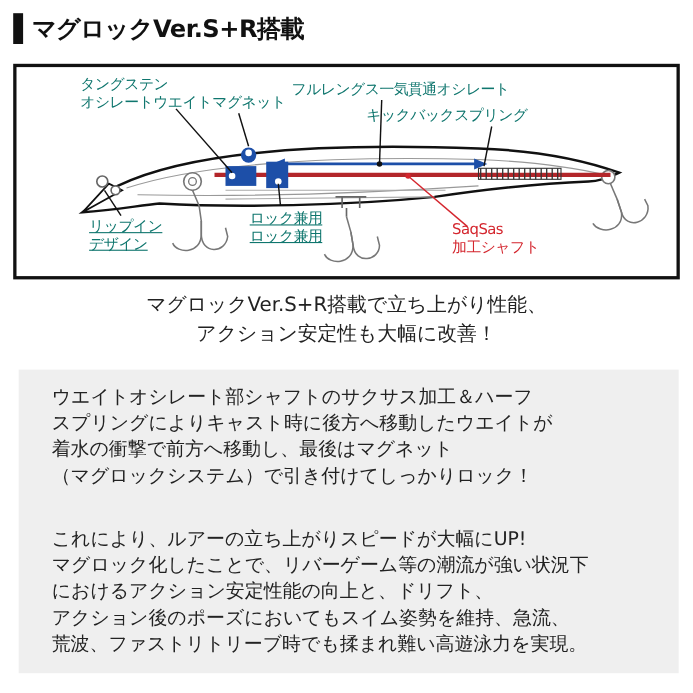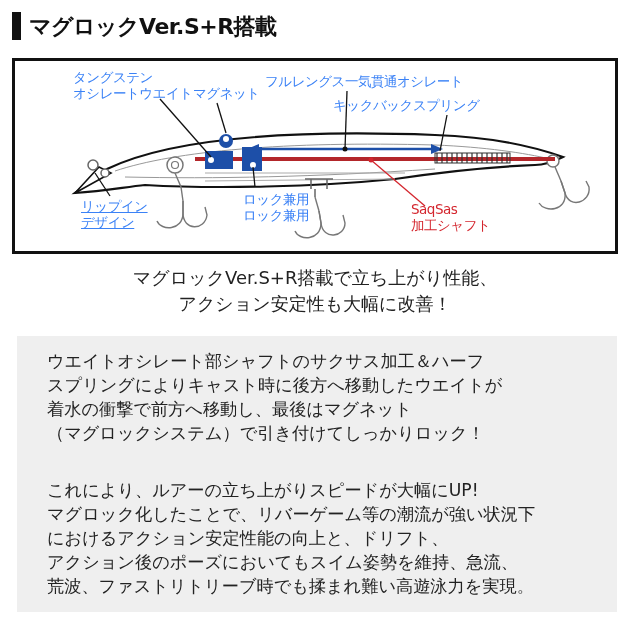--- a/index.html
+++ b/index.html
@@ -9,21 +9,21 @@
   }
   .header { position: absolute; left: 12px; top: 12px; height: 30px; display: flex; }
   .header-bar { width: 9px; height: 28px; background: #111; margin-right: 8px; }
   .header-title { font-size: 22px; font-weight: bold; letter-spacing: -0.5px; color: #111; }
 
   .diagram-box {
     position: absolute; left: 12px; top: 58px; width: 600px; height: 190px;
     border: 3px solid #111; background: #fff;
   }
   .diagram-box svg { position: absolute; left: 0; top: 0; }
-  .lbl { position: absolute; font-size: 13.5px; line-height: 16px; color: #3b82f6; white-space: nowrap; letter-spacing: -0.5px; }
+  .lbl { position: absolute; font-size: 13.5px; line-height: 16px; color: #0f766e; white-space: nowrap; letter-spacing: -0.5px; }
   .lbl.red { color: #d4262e; }
 
   .caption { position: absolute; left: 0; width: 630px; top: 265px; text-align: center; font-size: 18px; line-height: 26px; color: #222; }
   .caption div { white-space: nowrap; }
 
   .desc-box {
     position: absolute; left: 17px; top: 336px; width: 600px; height: 276px; background: #efefef;
   }
   .desc-para { position: absolute; left: 30px; font-size: 17.2px; line-height: 24px; color: #222; }
   .desc-para div { white-space: nowrap; }
@@ -107,21 +107,21 @@
     <div>タングステン</div>
     <div>オシレートウエイト</div>
   </div>
   <div class="lbl" style="left:178px; top:24px;">マグネット</div>
   <div class="lbl" style="left:250px; top:12px;">フルレングス一気貫通オシレート</div>
   <div class="lbl" style="left:318px; top:36px;">キックバックスプリング</div>
   <div class="lbl" style="left:66px; top:137px;text-decoration:underline;">
     <div>リップイン</div>
     <div>デザイン</div>
   </div>
-  <div class="lbl" style="left:228px; top:130px;">
+  <div class="lbl" style="left:212px; top:130px;text-decoration:underline;">
     <div>ロック兼用</div>
     <div>ロック兼用</div>
   </div>
   <div class="lbl red" style="left:396px; top:140px;">
     <div>SaqSas</div>
     <div>加工シャフト</div>
   </div>
 </div>
 
 <div class="caption">

